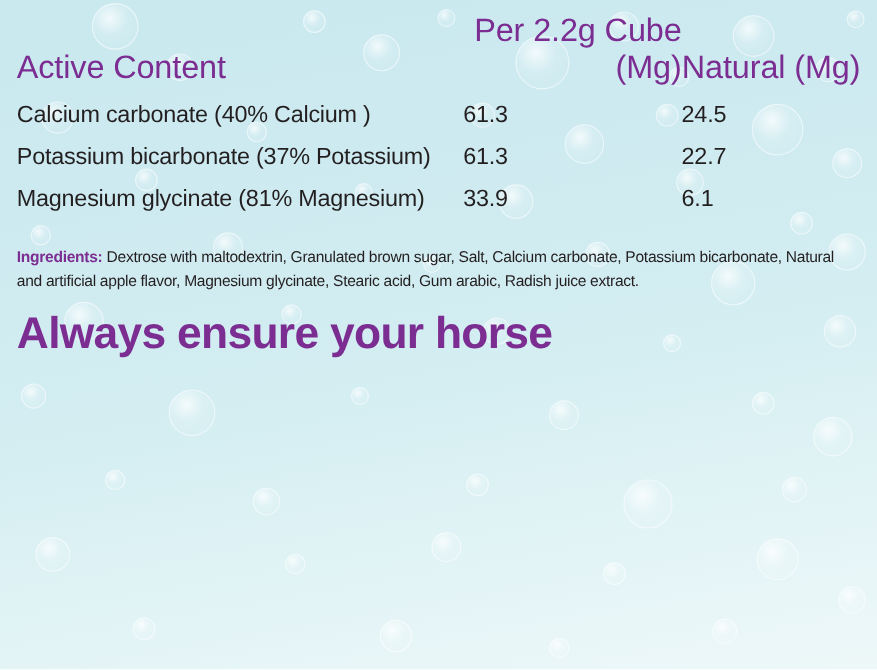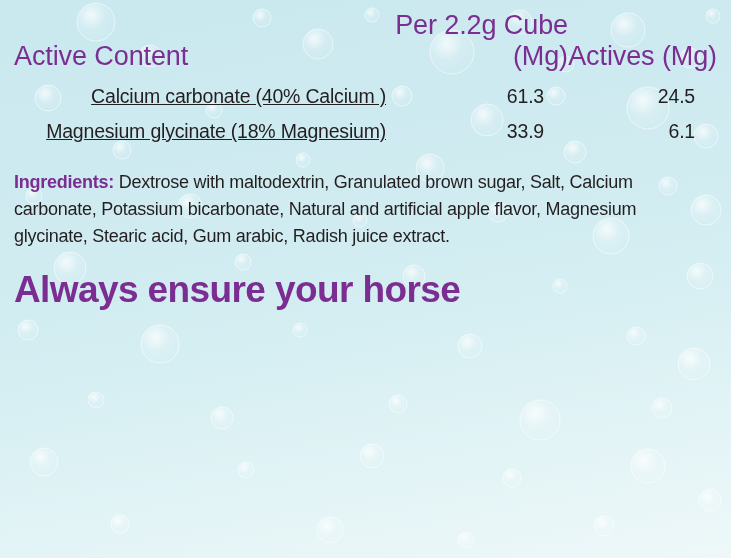--- a/index.html
+++ b/index.html
@@ -58,30 +58,30 @@
   }
   .th-left  { text-align: left; }
   .th-right { text-align: right; padding-right: 4px; }
 
   table.nutrition tbody td {
     color: #231f20;
     font-size: 19.5px;
     padding: 6px 0 6px 0;
     letter-spacing: -0.2px;
   }
-  .td-name { text-align: right; text-decoration: underline; }
-  .td-num  { text-align: right; padding-right: 4px; }
+  .td-name { text-align: left; }
+  .td-num  { text-align: left; padding-right: 4px; }
   .row-cube   { padding-right: 24px !important; }
   .row-actives{ padding-right: 22px !important; }
 
   
   .ingredients {
     margin-top: 20px;
     width: 700px;
-    font-size: 18px;
+    font-size: 13px;
     color: #231f20;
     line-height: 1.50;
     letter-spacing: -0.25px;
   }
   .ingredients .head {
     color: #7b2d91;
     font-weight: bold;
   }
 
   
@@ -190,31 +190,36 @@
     <table class="nutrition">
       <colgroup>
         <col class="col-name">
         <col class="col-cube">
         <col class="col-actives">
       </colgroup>
       <thead>
         <tr>
           <th class="th-left">Active Content</th>
           <th class="th-right">Per 2.2g Cube (Mg)</th>
-          <th class="th-right">Actives (Mg)</th>
+          <th class="th-right">Natural (Mg)</th>
         </tr>
       </thead>
       <tbody>
         <tr>
           <td class="td-name">Calcium carbonate (40% Calcium )</td>
           <td class="td-num row-cube">61.3</td>
           <td class="td-num row-actives">24.5</td>
         </tr>
         <tr>
-          <td class="td-name">Magnesium glycinate (18% Magnesium)</td>
+          <td class="td-name">Potassium bicarbonate (37% Potassium)</td>
+          <td class="td-num row-cube">61.3</td>
+          <td class="td-num row-actives">22.7</td>
+        </tr>
+        <tr>
+          <td class="td-name">Magnesium glycinate (81% Magnesium)</td>
           <td class="td-num row-cube">33.9</td>
           <td class="td-num row-actives">6.1</td>
         </tr>
       </tbody>
     </table>
 
     <p class="ingredients">
       <span class="head">Ingredients:</span>
       <span>Dextrose with maltodextrin, Granulated brown sugar, Salt, Calcium carbonate, Potassium bicarbonate, Natural and artificial apple flavor, Magnesium glycinate, Stearic acid, Gum arabic, Radish juice extract.</span>
     </p>

